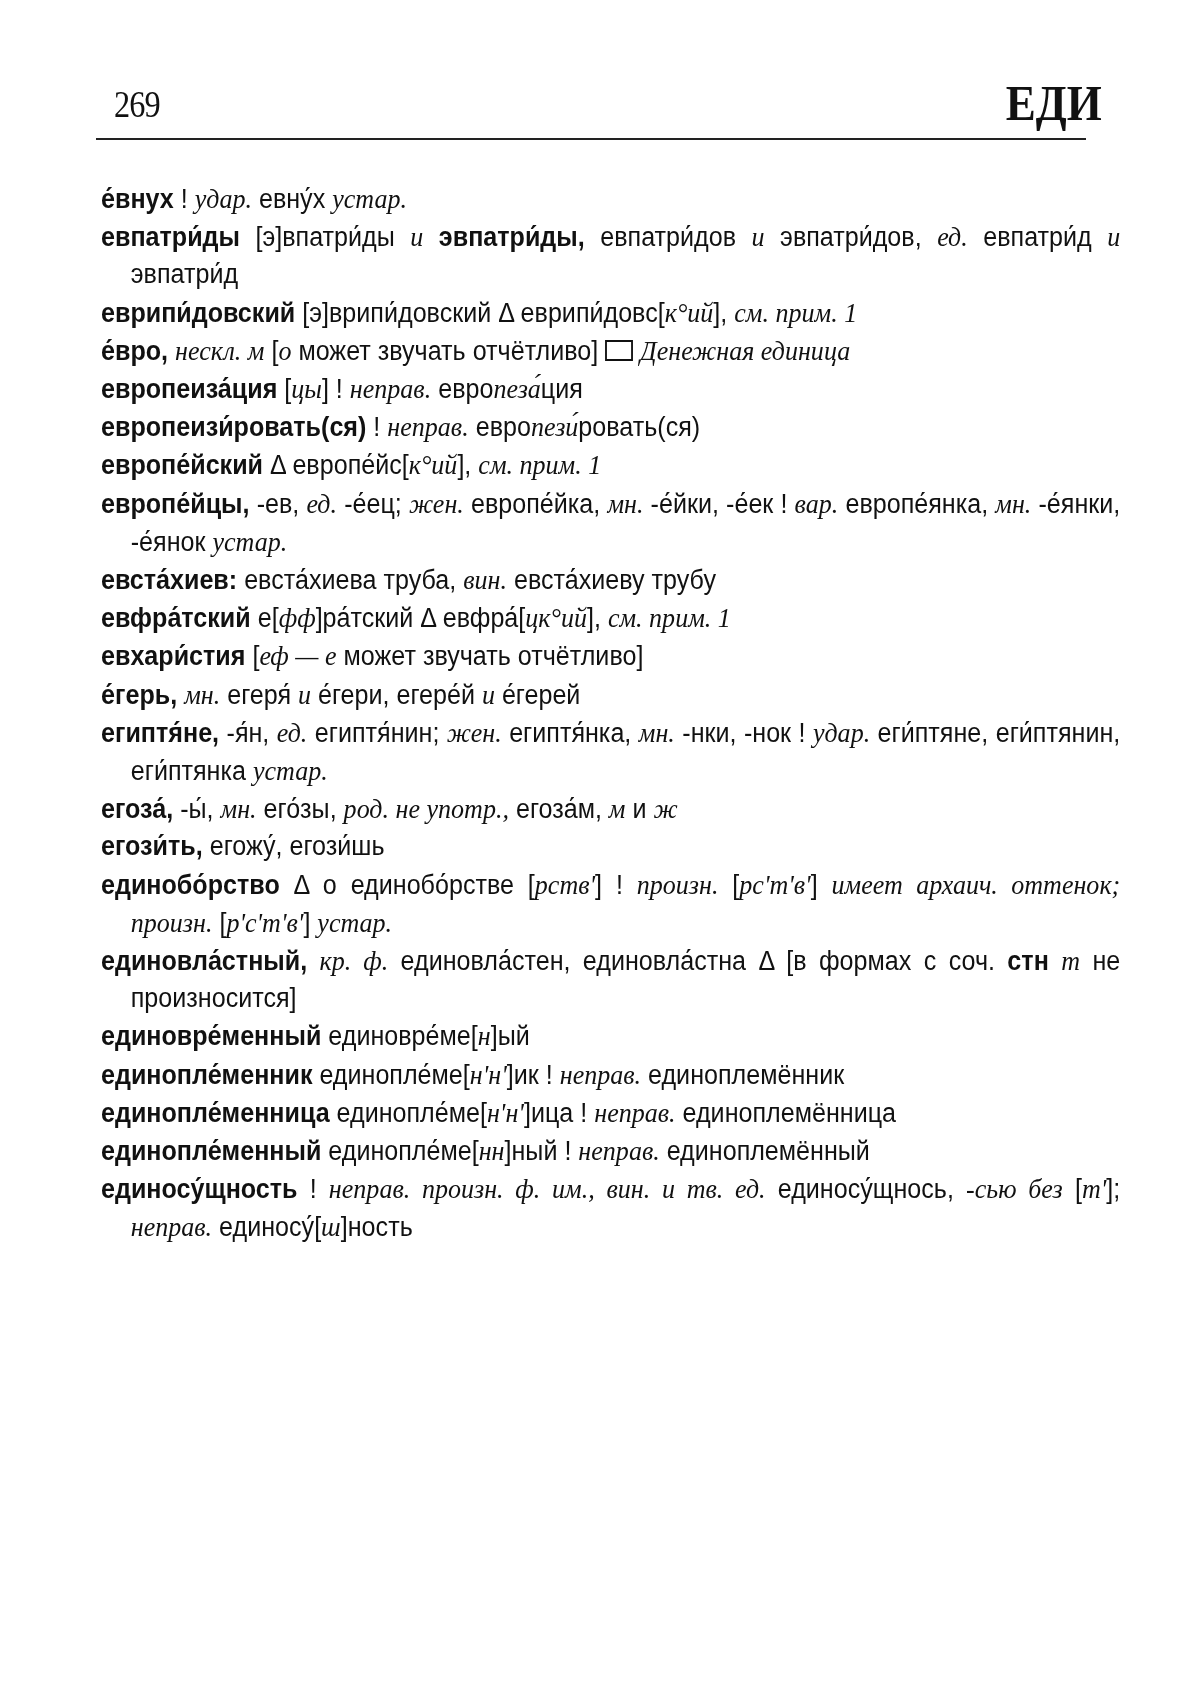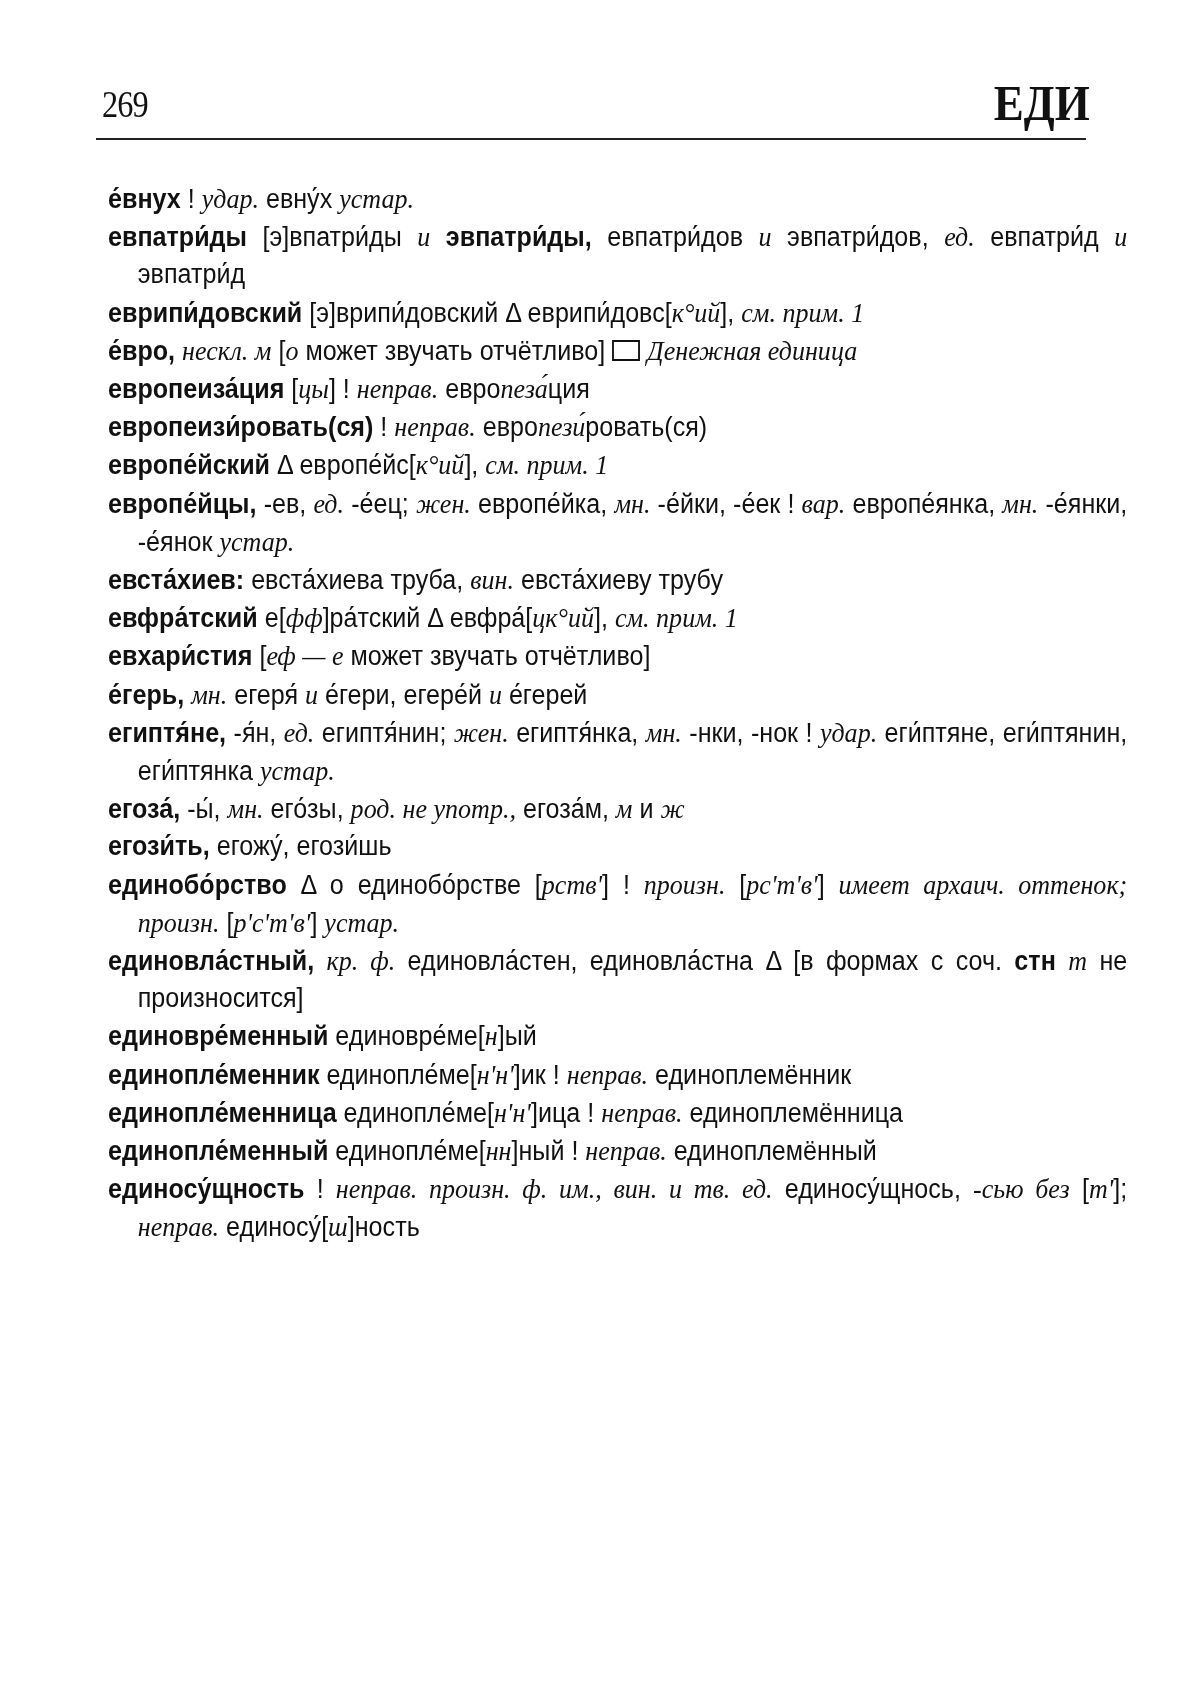--- a/index.html
+++ b/index.html
@@ -1,22 +1,22 @@
 <!DOCTYPE html>
 <html><head>
 <meta charset="utf-8">
 <style>
   html, body { margin: 0; padding: 0; background: #ffffff; }
   body { width: 1178px; height: 1700px; position: relative; overflow: hidden; color: #111; }
   .page { position: absolute; left: 96px; top: 0; width: 990px; font-family: "Liberation Serif", "DejaVu Serif", serif; }
-  .header { position: absolute; top: 72px; left: 4px; width: 990px; height: 60px; }
+  .header { position: absolute; top: 72px; left: 16px; width: 990px; height: 60px; }
   .pagenum { position: absolute; left: 2px; top: 10px; font-size: 38px; font-family: "Liberation Serif", serif; letter-spacing: -1px; transform: scaleX(0.85); transform-origin: left; }
   .running { position: absolute; right: 0; top: 2px; font-size: 50px; font-weight: bold; font-family: "Liberation Serif", serif; transform: scaleX(0.9); transform-origin: right; }
   .rule { position: absolute; top: 138px; left: 0; width: 990px; height: 2px; background: #222; }
-  .entries { position: absolute; top: 180px; left: 12px; width: 990px; }
+  .entries { position: absolute; top: 180px; left: 5px; width: 990px; }
   .entry { font-family: "Liberation Sans", "DejaVu Sans", sans-serif; font-size: 27px; line-height: 37.2px; text-align: justify; padding-left: 32px; text-indent: -32px; transform: scaleX(0.93); transform-origin: left; width: 1064px; }
   .entry b { font-weight: bold; }
   .entry i { font-style: italic; font-family: "Liberation Serif", serif; font-size: 28px; }
   .box { display: inline-block; width: 26px; height: 17px; border: 2px solid #111; vertical-align: -1px; }
 </style>
 </head>
 <body>
 
 <div class="page">
   <div class="header">

